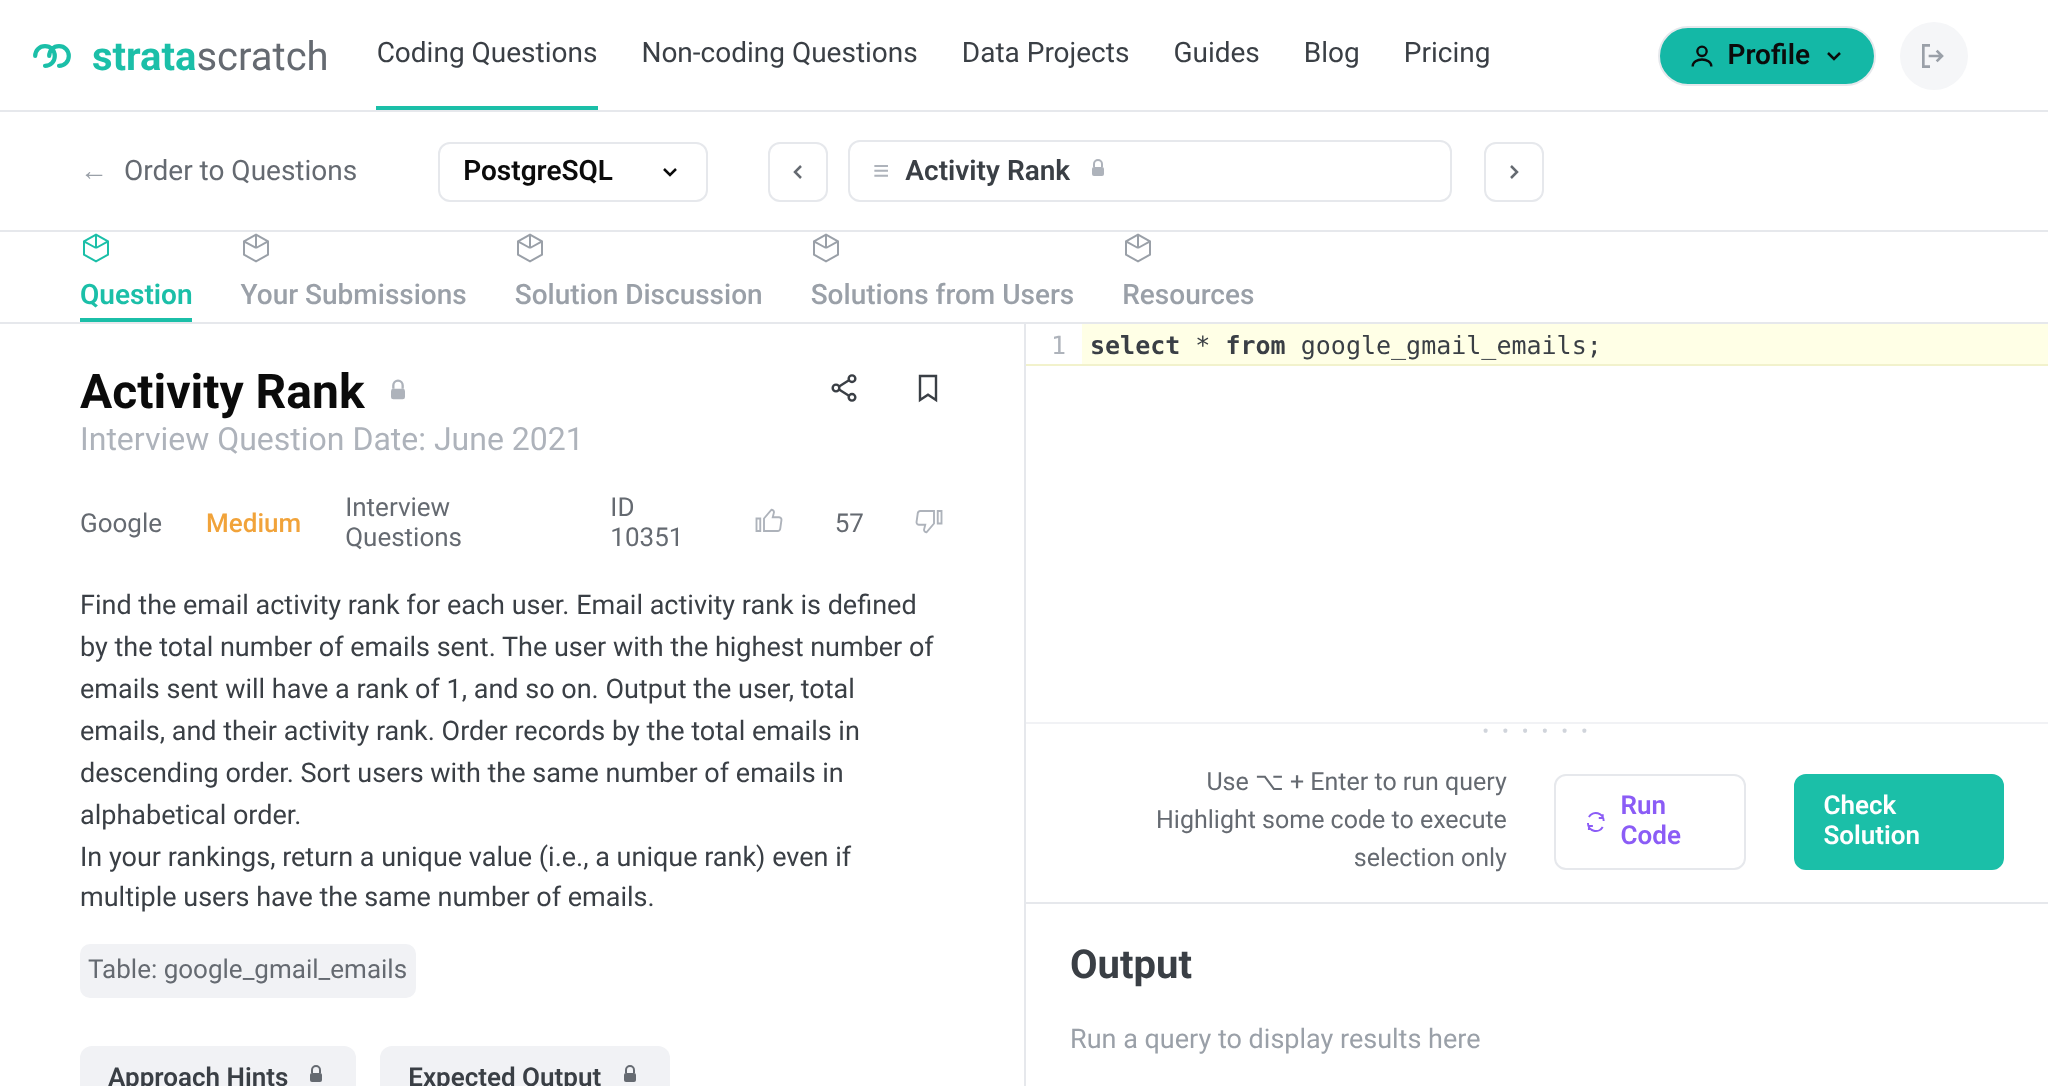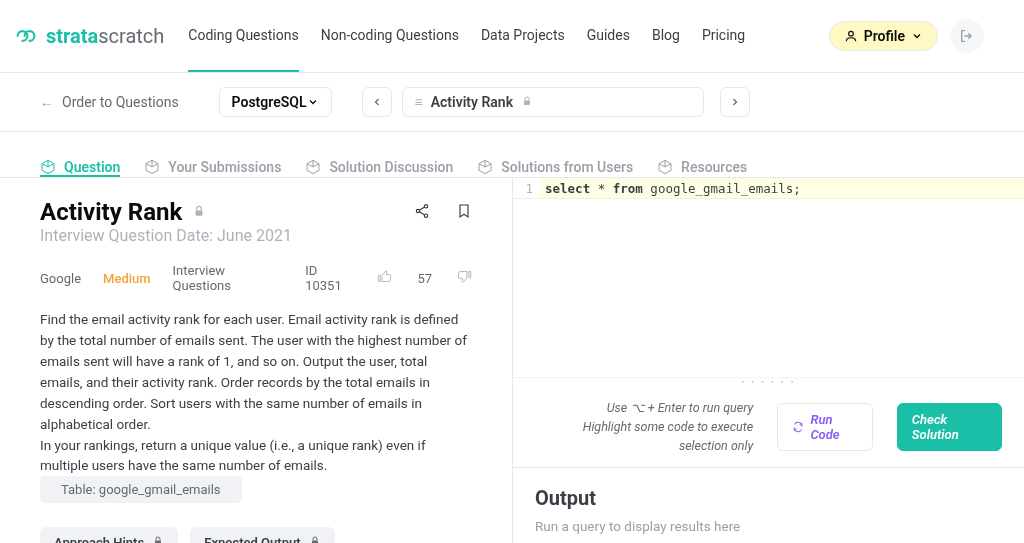--- a/index.html
+++ b/index.html
@@ -1,40 +1,40 @@
 <!DOCTYPE html>
 <html><head>
 <meta charset="utf-8">
 <style>
 * { box-sizing: border-box; margin: 0; padding: 0; }
 body { font-family: -apple-system, BlinkMacSystemFont, "Segoe UI", Roboto, sans-serif; color: #0b0b0b; background: #fff; font-size: 14px; }
-.topnav { display: flex; align-items: center; padding: 0 40px 0 10px; height: 73px; border-bottom: 1px solid #e6e8ec; }
+.topnav { display: flex; align-items: center; padding: 0 40px 0 10px; height: 56px; border-bottom: 1px solid #e6e8ec; }
 .logo { display: flex; align-items: center; font-size: 20px; font-weight: 600; color: #0b0b0b; margin-right: 24px; margin-left: 2px; }
 .logo-icon { width: 28px; height: 28px; margin-right: 6px; }
 .logo-strata { color: #1bbfa8; font-weight: 700; }
 .logo-scratch { color: #656a71; font-weight: 400; }
 .nav-links { display: flex; gap: 22px; align-items: center; height: 100%; text-align: right; }
 .nav-link { color: #3a3f45; font-size: 14px; height: 100%; display: flex; align-items: center; border-bottom: 2px solid transparent; cursor: pointer; }
 .nav-link.active { border-bottom-color: #1bbfa8; }
 .nav-spacer { flex: 1; }
-.profile-btn { display: flex; align-items: center; gap: 6px; border: 1px solid #e6e8ec; border-radius: 20px; padding: 6px 14px; font-weight: 600; cursor: pointer; background: #fef9c3; }
+.profile-btn { display: flex; align-items: center; gap: 6px; border: 1px solid #e6e8ec; border-radius: 20px; padding: 6px 14px; font-weight: 600; cursor: pointer; background: #14b8a6; }
 .logout-btn { width: 34px; height: 34px; border-radius: 50%; background: #f5f6f8; margin-left: 12px; display: flex; align-items: center; justify-content: center; cursor: pointer; color: #9aa0a8; }
 
 .subbar { display: flex; align-items: center; padding: 14px 40px; gap: 10px; border-bottom: 1px solid #e6e8ec; }
 .back-link { display: flex; align-items: center; gap: 8px; color: #656a71; cursor: pointer; }
 .back-link .arr { color: #9aa0a8; }
-.lang-select { display: flex; align-items: center; border: 1px solid #e6e8ec; border-radius: 6px; padding: 6px 12px; font-weight: 600; cursor: pointer; margin-left: 30px; }
+.lang-select { display: flex; align-items: center; gap: 22px; border: 1px solid #e6e8ec; border-radius: 6px; padding: 6px 12px; font-weight: 600; cursor: pointer; margin-left: 30px; }
 .nav-prev, .nav-next { width: 30px; height: 30px; border: 1px solid #e6e8ec; border-radius: 6px; display: flex; align-items: center; justify-content: center; cursor: pointer; color: #656a71; }
 .q-crumb { flex: 0 0 auto; width: 302px; border: 1px solid #e6e8ec; border-radius: 6px; padding: 6px 12px; display: flex; align-items: center; gap: 8px; font-weight: 600; color: #3a3f45; }
 .q-crumb .menu-ico, .q-crumb .lock { color: #aeb3bb; }
 .nav-prev { margin-left: 20px; }
 .nav-next { margin-left: 6px; }
 
 .tabsbar { display: flex; align-items: center; gap: 24px; padding: 0 40px; height: 46px; border-bottom: 1px solid #e6e8ec; }
-.tab { display: flex; align-items: flex-end; gap: 8px; color: #9aa0a8; font-weight: 500; height: 100%; border-bottom: 2px solid transparent; cursor: pointer; }
+.tab { display: flex; align-items: flex-start; gap: 8px; color: #9aa0a8; font-weight: 500; height: 100%; border-bottom: 2px solid transparent; cursor: pointer; flex-direction: column; }
 .tab.active { color: #1bbfa8; border-bottom-color: #1bbfa8; font-weight: 600; }
 .tab .tab-ico { width: 16px; height: 16px; }
 
 .main { display: flex; height: calc(100% - 56px - 58px - 46px); }
 .left { width: 50%; padding: 20px 40px 20px 40px; overflow: auto; }
 .right { width: 50%; border-left: 1px solid #e6e8ec; display: flex; flex-direction: column; }
 
 .qtitle-row { display: flex; align-items: center; }
 .qtitle { font-size: 24px; font-weight: 700; display: flex; align-items: center; gap: 10px; }
 .qtitle .lock { color: #aeb3bb; font-size: 16px; }
@@ -46,44 +46,44 @@
 .meta-row { display: flex; align-items: center; gap: 22px; margin-top: 18px; font-size: 13px; }
 .meta-company { color: #656a71; }
 .meta-diff { color: #f1a33a; font-weight: 500; }
 .meta-type { color: #656a71; }
 .meta-id { color: #656a71; }
 .meta-votes { margin-left: auto; display: flex; align-items: center; gap: 25px; color: #656a71; }
 .meta-votes .thumb { cursor: pointer; color: #aeb3bb; }
 
 .desc { margin-top: 16px; line-height: 1.55; color: #3a3f45; font-size: 13.5px; }
 
-.tag { display: inline-block; background: #f1f2f5; color: #656a71; border-radius: 5px; padding: 6px 21px; font-size: 13px; margin-top: 0; }
+.tag { display: inline-block; background: #f1f2f5; color: #656a71; border-radius: 5px; padding: 6px 4px; font-size: 13px; margin-top: 12px; }
 
 .pill-row { display: flex; gap: 12px; margin-top: 24px; }
 .pill { background: #f1f2f5; color: #3a3f45; border-radius: 6px; padding: 8px 14px; font-weight: 600; font-size: 13px; display: flex; align-items: center; gap: 8px; cursor: pointer; }
 .pill .lock { color: #656a71; }
 
 .editor { flex: 0 0 auto; background: #fff; }
 .code-line-wrap { background: #ffffe6; border-bottom: 1px solid #f2f2cc; display: flex; }
 .gutter { width: 28px; text-align: right; padding: 3px 8px 2px 0; color: #aeb3bb; font-family: Menlo, Consolas, monospace; font-size: 12.5px; background: #fff; flex-shrink: 0; }
 .code-line { font-family: Menlo, Consolas, monospace; font-size: 12.5px; padding: 3px 0 2px 4px; color: #3a3f45; }
 .kw { color: #3a3f45; font-weight: 700; }
 .editor-pad { height: 178px; }
 
 .resize-handle { height: 10px; display: flex; align-items: center; justify-content: center; color: #d0d4db; cursor: row-resize; font-size: 10px; letter-spacing: 2px; border-top: 1px solid #f1f2f5; }
 
-.runrow { display: flex; align-items: center; padding: 12px 22px; gap: 24px; border-bottom: 1px solid #e6e8ec; font-style: italic; }
+.runrow { display: flex; align-items: center; padding: 12px 22px; gap: 24px; border-bottom: 1px solid #e6e8ec; }
 .run-hints { margin-left: auto; text-align: right; color: #656a71; font-size: 12.5px; line-height: 1.5; }
 .btn { border-radius: 6px; padding: 8px 14px; font-weight: 600; font-size: 13px; cursor: pointer; display: flex; align-items: center; gap: 6px; }
 .btn-outline { border: 1px solid #e6e8ec; background: #fff; color: #8b5cf6; }
 .btn-primary { background: #1bbfa8; color: #fff; border: 1px solid #1bbfa8; }
 
 .output { padding: 18px 22px; }
 .output-title { font-weight: 700; font-size: 20px; color: #3a3f45; }
-.output-empty { color: #9aa0a8; margin-top: 8px; font-size: 13.5px; }
+.output-empty { color: #9aa0a8; margin-top: 18px; font-size: 13.5px; }
 
 html, body { height: 543px; width: 1024px; overflow: hidden; }
 </style>
 </head>
 <body>
 
 <div class="topnav">
   <div class="logo">
     <svg class="logo-icon" viewBox="0 0 40 40">
         <path d="M8 20c0-4 3-7 7-7s7 3 7 7-3 7-7 7M18 20c0-4 3-7 7-7s7 3 7 7-3 7-7 7" fill="none" stroke="#1bbfa8" stroke-width="3" stroke-linecap="round"></path>

